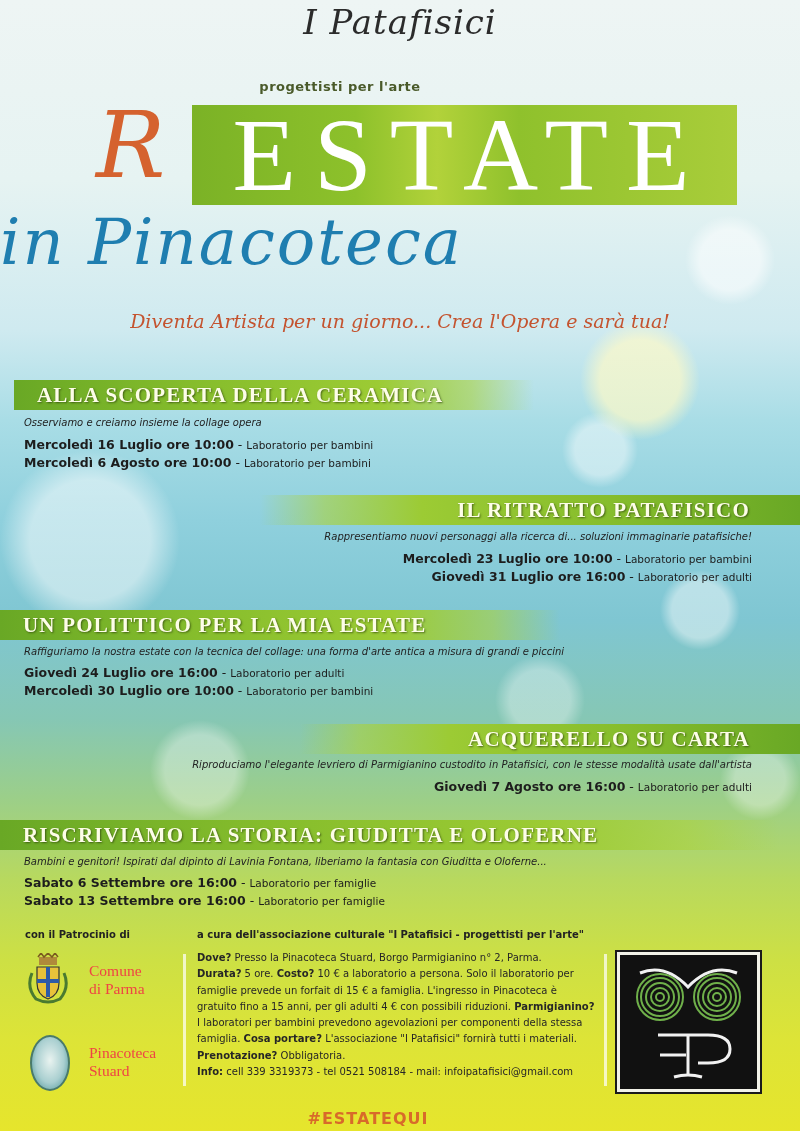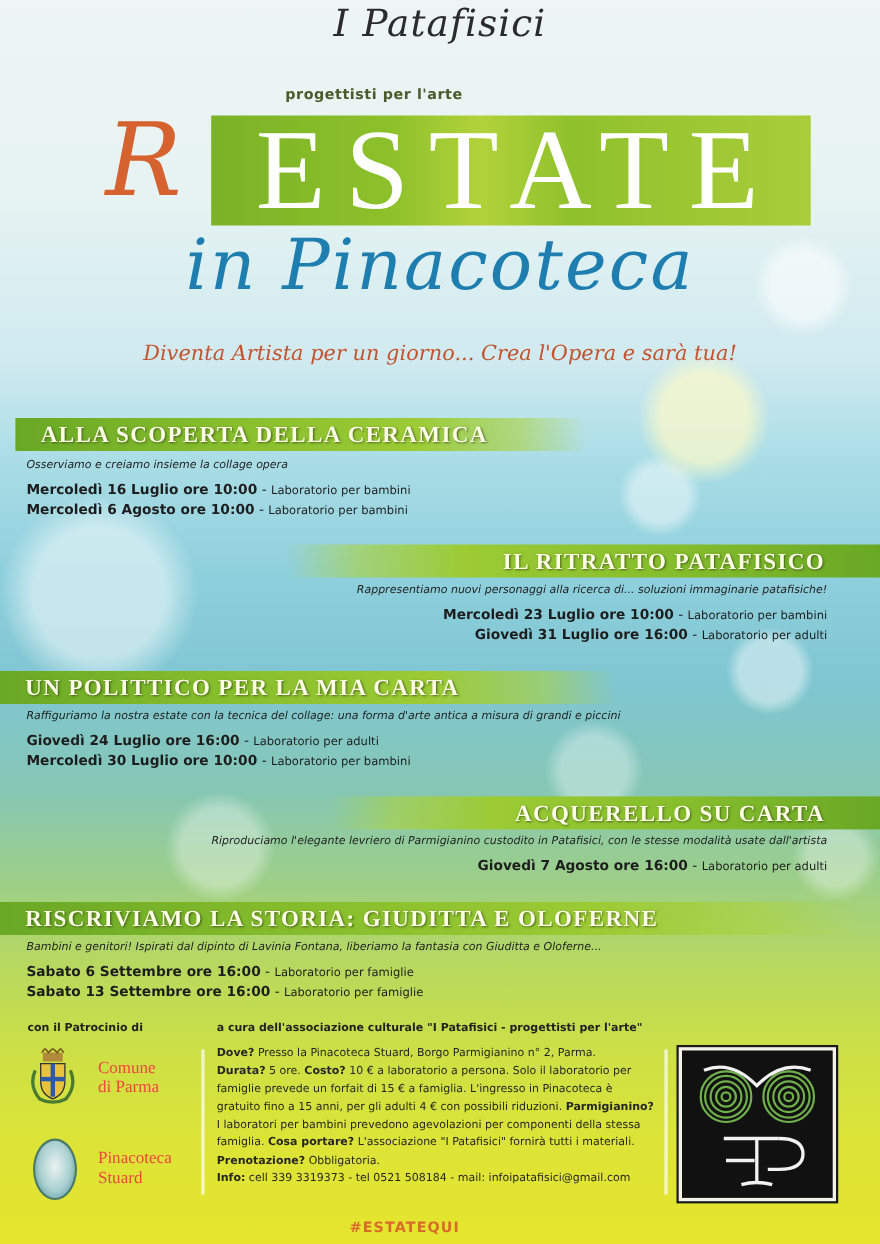--- a/index.html
+++ b/index.html
@@ -39,21 +39,21 @@
     .title-box {
       left: 192px; top: 105px; width: 545px; height: 100px;
       background: linear-gradient(90deg, #7bb226 0%, #8dc12b 30%, #b2d23a 45%, #8fc12c 60%, #a9cd3a 100%);
     }
     .title-estate {
       left: 205px; top: 100px; width: 530px;
       font-family: "Liberation Serif", serif; font-size: 104px; color: #ffffff;
       letter-spacing: 18px; line-height: 1.05; text-align: center;
     }
     .title-pin {
-      left: 0; width: 800px; top: 205px; text-align: center;
+      left: 0; width: 800px; top: 205px; text-align: left;
       font-family: "DejaVu Serif", serif; font-style: italic;
       font-size: 64px; color: #1f7eb0; letter-spacing: 2px;
     }
     .subtitle {
       left: 0; width: 800px; top: 310px; text-align: center;
       font-family: "DejaVu Serif", serif; font-style: italic;
       font-size: 19px; color: #c4532f;
     }
 
     
@@ -95,21 +95,21 @@
       left: 197px; top: 950px; width: 400px;
       font-size: 10px; color: #262626; line-height: 16.3px;
     }
     .info-body b { font-weight: bold; }
     .logo-frame {
       left: 617px; top: 952px; width: 137px; height: 134px;
       background: #111; border: 3px solid #f2f2e8; box-shadow: 0 0 0 2px #1a1a1a;
     }
     .hashtag {
       left: 0; width: 736px; top: 1109px; text-align: center;
-      font-size: 13px; font-weight: bold; color: #d86a2a; letter-spacing: 1px;
+      font-size: 16px; font-weight: bold; color: #d86a2a; letter-spacing: 1px;
     }
   </style>
 </head>
 <body>
 
 <div class="abs brand-script">I Patafisici</div>
 <div class="abs brand-tag">progettisti per l'arte</div>
 
 <div class="abs title-box"></div>
 <div class="abs title-r">R</div>
@@ -133,21 +133,21 @@
 </div>
 <div class="abs desc" style="right:48px; top:531px;">Rappresentiamo nuovi personaggi alla ricerca di... soluzioni immaginarie patafisiche!</div>
 <div class="abs event" style="right:48px; top:550px; text-align:right;">
   <b>Mercoledì 23 Luglio ore 10:00</b><span> - </span><span class="kind">Laboratorio per bambini</span>
 </div>
 <div class="abs event" style="right:48px; top:568px; text-align:right;">
   <b>Giovedì 31 Luglio ore 16:00</b><span> - </span><span class="kind">Laboratorio per adulti</span>
 </div>
 
 <div class="abs banner" style="left:0; top:610px; width:560px;">
-  <div class="banner-title" style="padding-left:23px;">UN POLITTICO PER LA MIA CARTA</div>
+  <div class="banner-title" style="padding-left:23px;">UN POLITTICO PER LA MIA ESTATE</div>
 </div>
 <div class="abs desc" style="left:24px; top:646px;">Raffiguriamo la nostra estate con la tecnica del collage: una forma d'arte antica a misura di grandi e piccini</div>
 <div class="abs event" style="left:24px; top:664px;">
   <b>Giovedì 24 Luglio ore 16:00</b><span> - </span><span class="kind">Laboratorio per adulti</span>
 </div>
 <div class="abs event" style="left:24px; top:682px;">
   <b>Mercoledì 30 Luglio ore 10:00</b><span> - </span><span class="kind">Laboratorio per bambini</span>
 </div>
 
 <div class="abs banner right" style="left:300px; top:724px; width:500px;">

